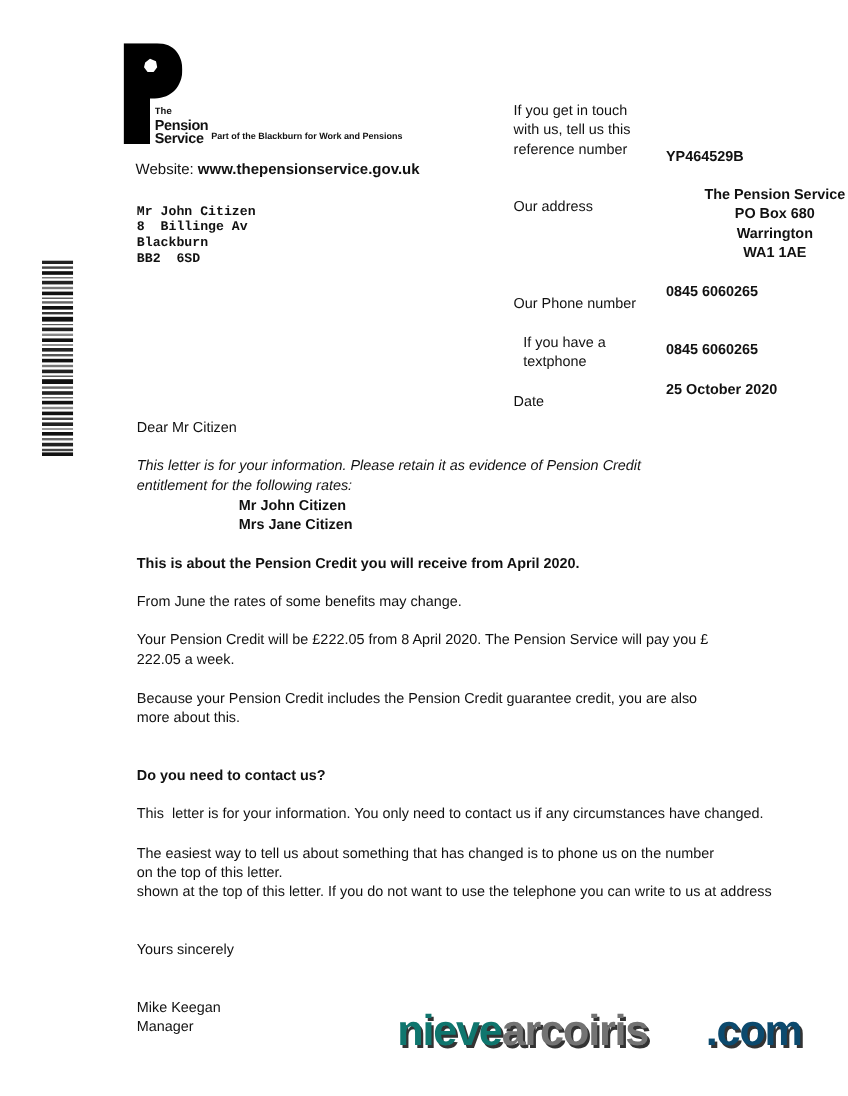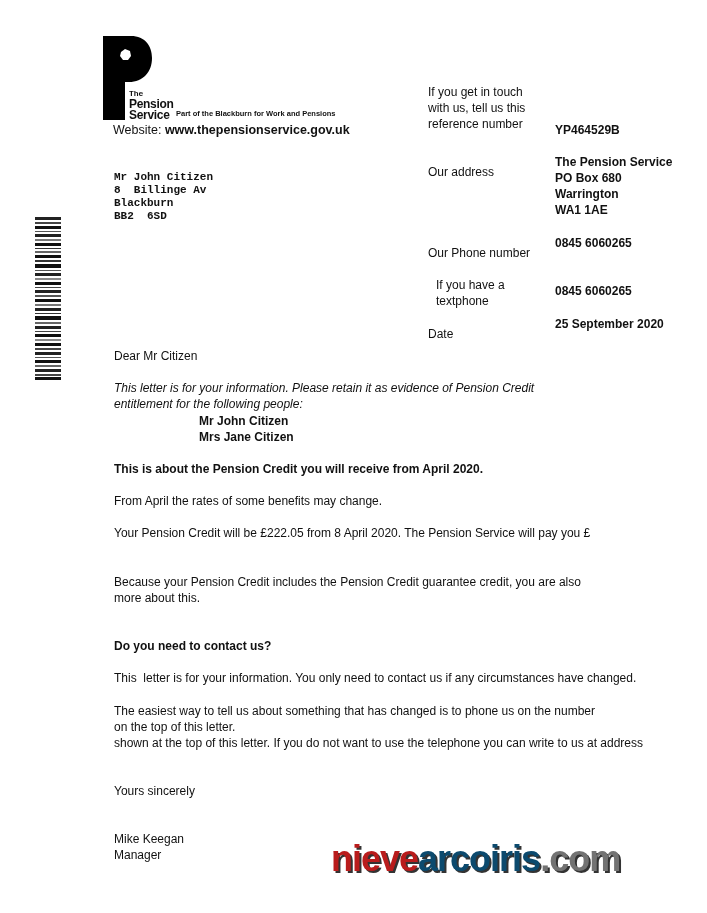--- a/index.html
+++ b/index.html
@@ -5,34 +5,34 @@
   html, body { margin:0; padding:0; background:#ffffff; }
   body { width:707px; height:913px; position:relative; overflow:hidden;
          font-family:"Liberation Sans", "DejaVu Sans", sans-serif; color:#111; font-size:12px; }
   .abs { position:absolute; }
   .logo { left:103px; top:36px; width:70px; height:86px; }
   .logo-p { position:absolute; left:0; top:0; width:49px; height:84px; }
   .logo-text { position:absolute; left:26px; top:52px; line-height:11px; }
   .logo-text .the { font-size:8px; font-weight:bold; display:block;font-family:Liberation Mono, monospace; }
   .logo-text .big { font-size:12px; font-weight:bold; display:block; letter-spacing:-0.3px; }
   .dwp { left:176px; top:109px; font-size:7.5px; font-weight:bold; white-space:nowrap; }
-  .website { left:113px; top:123px; font-size:12.5px; white-space:nowrap; }
+  .website { left:113px; top:134px; font-size:12.5px; white-space:nowrap; }
   .website b { font-weight:bold; }
   .recipient { left:114px; top:171px; font-family:"Liberation Mono","DejaVu Sans Mono",monospace;
                font-weight:bold; font-size:11px; line-height:13px; white-space:pre; }
   .barcode { left:35px; top:217px; width:26px; height:163px; }
   .side-label { font-size:12px; line-height:16px;margin-top:10px; }
   .side-val { font-size:12px; line-height:16px; font-weight:bold; }
   .para { left:114px; font-size:12px; line-height:16px; }
   .watermark { left:331px; top:838px; font-size:36px; font-weight:bold; letter-spacing:-1px;
                font-family:"Liberation Sans","DejaVu Sans",sans-serif; white-space:nowrap;
                text-shadow:2px 2px 0 #333; }
-  .wm-yellow { color:#b91c1c; }
-  .wm-orange { color:#0c4a6e; }
-  .wm-purple { color:#737373; }
+  .wm-yellow { color:#0f766e; }
+  .wm-orange { color:#737373; }
+  .wm-purple { color:#0c4a6e;margin-left:48px; }
 </style>
 </head>
 <body>
 
 <div class="abs logo">
   <svg class="logo-p" viewBox="0 0 49 84">
     <path d="M0 0 H28 C42 0 49 10 49 22 C49 36 40 46 26 46 H22 V84 H0 Z" fill="#000"></path>
     <path d="M18 16 l4 -3 l5 2 l1 5 l-3 4 l-5 0 l-3 -4 z" fill="#fff"></path>
   </svg>
   <div class="logo-text">
@@ -91,56 +91,57 @@
 </svg>
 
 <div class="abs side-label" style="left:428px; top:74px;">
   <div>If you get in touch</div>
   <div>with us, tell us this</div>
   <div>reference number</div>
 </div>
 <div class="abs side-val" style="left:555px; top:122px;">YP464529B</div>
 
 <div class="abs side-label" style="left:428px; top:154px;">Our address</div>
-<div class="abs side-val" style="left:555px; top:154px;">
+<div class="abs side-val" style="left:587px; top:154px;text-align:center;">
   <div>The Pension Service</div>
   <div>PO Box 680</div>
   <div>Warrington</div>
   <div>WA1 1AE</div>
 </div>
 
 <div class="abs side-label" style="left:428px; top:235px;">Our Phone number</div>
 <div class="abs side-val" style="left:555px; top:235px;">0845 6060265</div>
 
 <div class="abs side-label" style="left:436px; top:267px;">
   <div>If you have a</div>
   <div>textphone</div>
 </div>
 <div class="abs side-val" style="left:555px; top:283px;">0845 6060265</div>
 
 <div class="abs side-label" style="left:428px; top:316px;">Date</div>
-<div class="abs side-val" style="left:555px; top:316px;">25 September 2020</div>
+<div class="abs side-val" style="left:555px; top:316px;">25 October 2020</div>
 
 <div class="abs para" style="top:348px;">Dear Mr Citizen</div>
 
 <div class="abs para" style="top:380px; font-style:italic;">
   <div>This letter is for your information. Please retain it as evidence of Pension Credit</div>
-  <div>entitlement for the following people:</div>
+  <div>entitlement for the following rates:</div>
 </div>
 <div class="abs para" style="left:199px; top:413px; font-weight:bold;">
   <div>Mr John Citizen</div>
   <div>Mrs Jane Citizen</div>
 </div>
 
 <div class="abs para" style="top:461px; font-weight:bold;">This is about the Pension Credit you will receive from April 2020.</div>
 
-<div class="abs para" style="top:493px;">From April the rates of some benefits may change.</div>
+<div class="abs para" style="top:493px;">From June the rates of some benefits may change.</div>
 
 <div class="abs para" style="top:525px;">
   <div>Your Pension Credit will be £222.05 from 8 April 2020. The Pension Service will pay you £</div>
+  <div>222.05 a week.</div>
 </div>
 
 <div class="abs para" style="top:574px;">
   <div>Because your Pension Credit includes the Pension Credit guarantee credit, you are also</div>
   <div>more about this.</div>
 </div>
 
 <div class="abs para" style="top:638px; font-weight:bold;">Do you need to contact us?</div>
 
 <div class="abs para" style="top:670px; white-space:pre;">This  letter is for your information. You only need to contact us if any circumstances have changed.</div>

